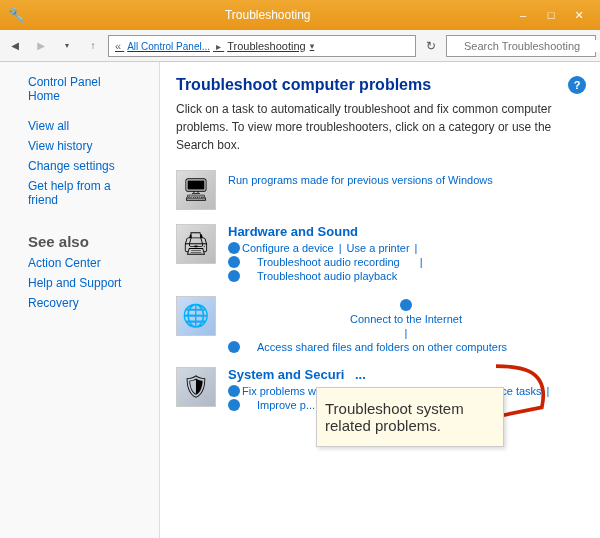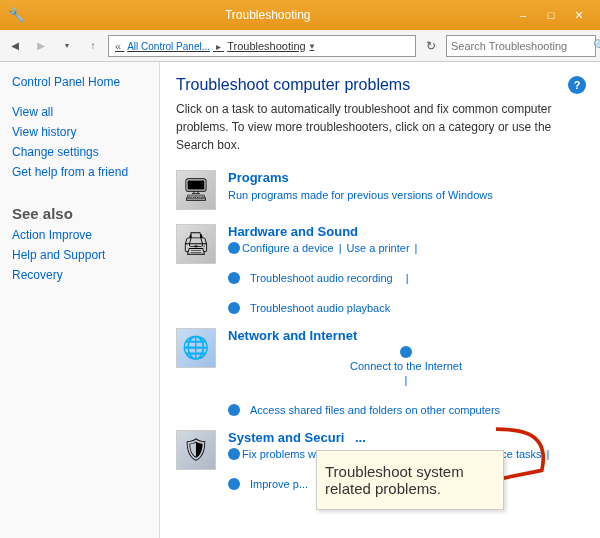--- a/index.html
+++ b/index.html
@@ -46,69 +46,69 @@
       display: flex; align-items: center; text-decoration: underline;
     }
     .address-arrow { color: #555; font-size: 9px; padding: 0 4px; cursor: pointer; }
     .refresh-btn {
       width: 22px; height: 22px; border: 1px solid transparent; border-radius: 2px;
       background: transparent; cursor: pointer; display: flex; align-items: center; justify-content: center;
       font-size: 12px; color: #555;
     }
     .search-box {
       width: 150px; height: 22px; border: 1px solid #999;
-      display: flex; align-items: center; padding: 0 4px; background: #fff;
+      display: flex; align-items: center; padding: 0 17px; background: #fff;
     }
     .search-input { flex: 1; border: none; outline: none; font-size: 11px; color: #999; }
     .search-icon { color: #555; font-size: 11px; }
 
     
     .main { display: flex; height: calc(538px - 62px); }
 
     
     .sidebar {
       width: 160px; min-width: 160px;
       border-right: 1px solid #ddd;
-      padding: 10px 0;
+      padding: 10px 16px;
       background: #f9f9f9;
     }
     .sidebar-link {
       display: block; padding: 3px 12px;
       color: #0066cc; text-decoration: none; font-size: 12px; cursor: pointer;
     }
     .sidebar-section { margin-top: 20px; }
     .sidebar-section-title {
       padding: 3px 12px; color: #555; font-size: 15px; font-weight: 700;
       text-transform: none;
     }
 
     
     .content { flex: 1; padding: 14px 16px; overflow-y: auto; position: relative; }
-    .content-title { font-size: 16px; color: #003399; font-weight: 400; margin-bottom: 6px; }
+    .content-title { font-size: 16px; color: #003399; font-weight: 700; margin-bottom: 6px; }
     .content-desc { font-size: 12px; color: #333; line-height: 1.5; margin-bottom: 16px; max-width: 380px; }
 
     
     .category-item { display: flex; gap: 12px; margin-bottom: 14px; align-items: flex-start; }
     .category-icon {
       width: 40px; height: 40px; min-width: 40px;
       border: 1px solid #ccc; background: #e8e8e8;
       display: flex; align-items: center; justify-content: center;
       font-size: 20px; position: relative; overflow: hidden;
     }
     .category-content { flex: 1; }
     .category-title { color: #0066cc; font-size: 13px; font-weight: 600; cursor: pointer; }
     .category-links { margin-top: 3px; }
     .category-link {
       color: #0066cc; font-size: 11px; cursor: pointer; text-decoration: none;
       display: inline;
     }
     .link-separator { color: #0066cc; font-size: 11px; margin: 0 3px; }
     .category-sublink {
-      display: flex; align-items: center; gap: 10px;
-      color: #0066cc; font-size: 11px; cursor: pointer; margin-top: 18px;
+      display: flex; align-items: center; gap: 17px;
+      color: #0066cc; font-size: 11px; cursor: pointer; margin-top: 2px;
     }
 
     
     .help-btn {
       position: absolute; top: 14px; right: 14px;
       width: 18px; height: 18px; border-radius: 50%;
       background: #1e7fd4; color: #fff;
       border: none; cursor: pointer;
       font-size: 11px; font-weight: bold;
       display: flex; align-items: center; justify-content: center;
@@ -187,38 +187,37 @@
   <div class="sidebar">
     <a class="sidebar-link">Control Panel Home</a>
     <div style="margin-top:10px;"></div>
     <a class="sidebar-link">View all</a>
     <a class="sidebar-link">View history</a>
     <a class="sidebar-link">Change settings</a>
     <a class="sidebar-link">Get help from a friend</a>
 
     <div class="sidebar-section">
       <div class="sidebar-section-title">See also</div>
-      <a class="sidebar-link">Action Improve</a>
+      <a class="sidebar-link">Action Center</a>
       <a class="sidebar-link">Help and Support</a>
       <a class="sidebar-link">Recovery</a>
     </div>
   </div>
 
   <div class="content" style="position:relative;">
     <button class="help-btn">?</button>
 
     <h2 class="content-title">Troubleshoot computer problems</h2>
     <p class="content-desc">Click on a task to automatically troubleshoot and fix common computer problems. To view more troubleshooters, click on a category or use the Search box.</p>
 
     <div class="category-item">
       <div class="category-icon icon-programs">
         <span style="font-size:22px;">🖥</span>
       </div>
       <div class="category-content">
-        <div class="category-title">Programs</div>
         <div class="category-links">
           <a class="category-link">Run programs made for previous versions of Windows</a>
         </div>
       </div>
     </div>
 
     <div class="category-item">
       <div class="category-icon icon-hardware">
         <span style="font-size:22px;">🖨</span>
       </div>
@@ -243,21 +242,20 @@
           </div>
         </div>
       </div>
     </div>
 
     <div class="category-item">
       <div class="category-icon icon-network">
         <span style="font-size:22px;">🌐</span>
       </div>
       <div class="category-content">
-        <div class="category-title">Network and Internet</div>
         <div class="category-links">
           <span style="display:flex; align-items:center; gap:2px; margin-bottom:1px;flex-direction:column;">
             <span style="width:12px;height:12px;background:#1e7fd4;border-radius:50%;display:inline-block;flex-shrink:0;"></span>
             <a class="category-link">Connect to the Internet</a>
             <span class="link-separator">|</span>
           </span>
           <div class="category-sublink">
             <span style="width:12px;height:12px;background:#1e7fd4;border-radius:50%;display:inline-block;flex-shrink:0;"></span>
             <a class="category-link">Access shared files and folders on other computers</a>
           </div>

